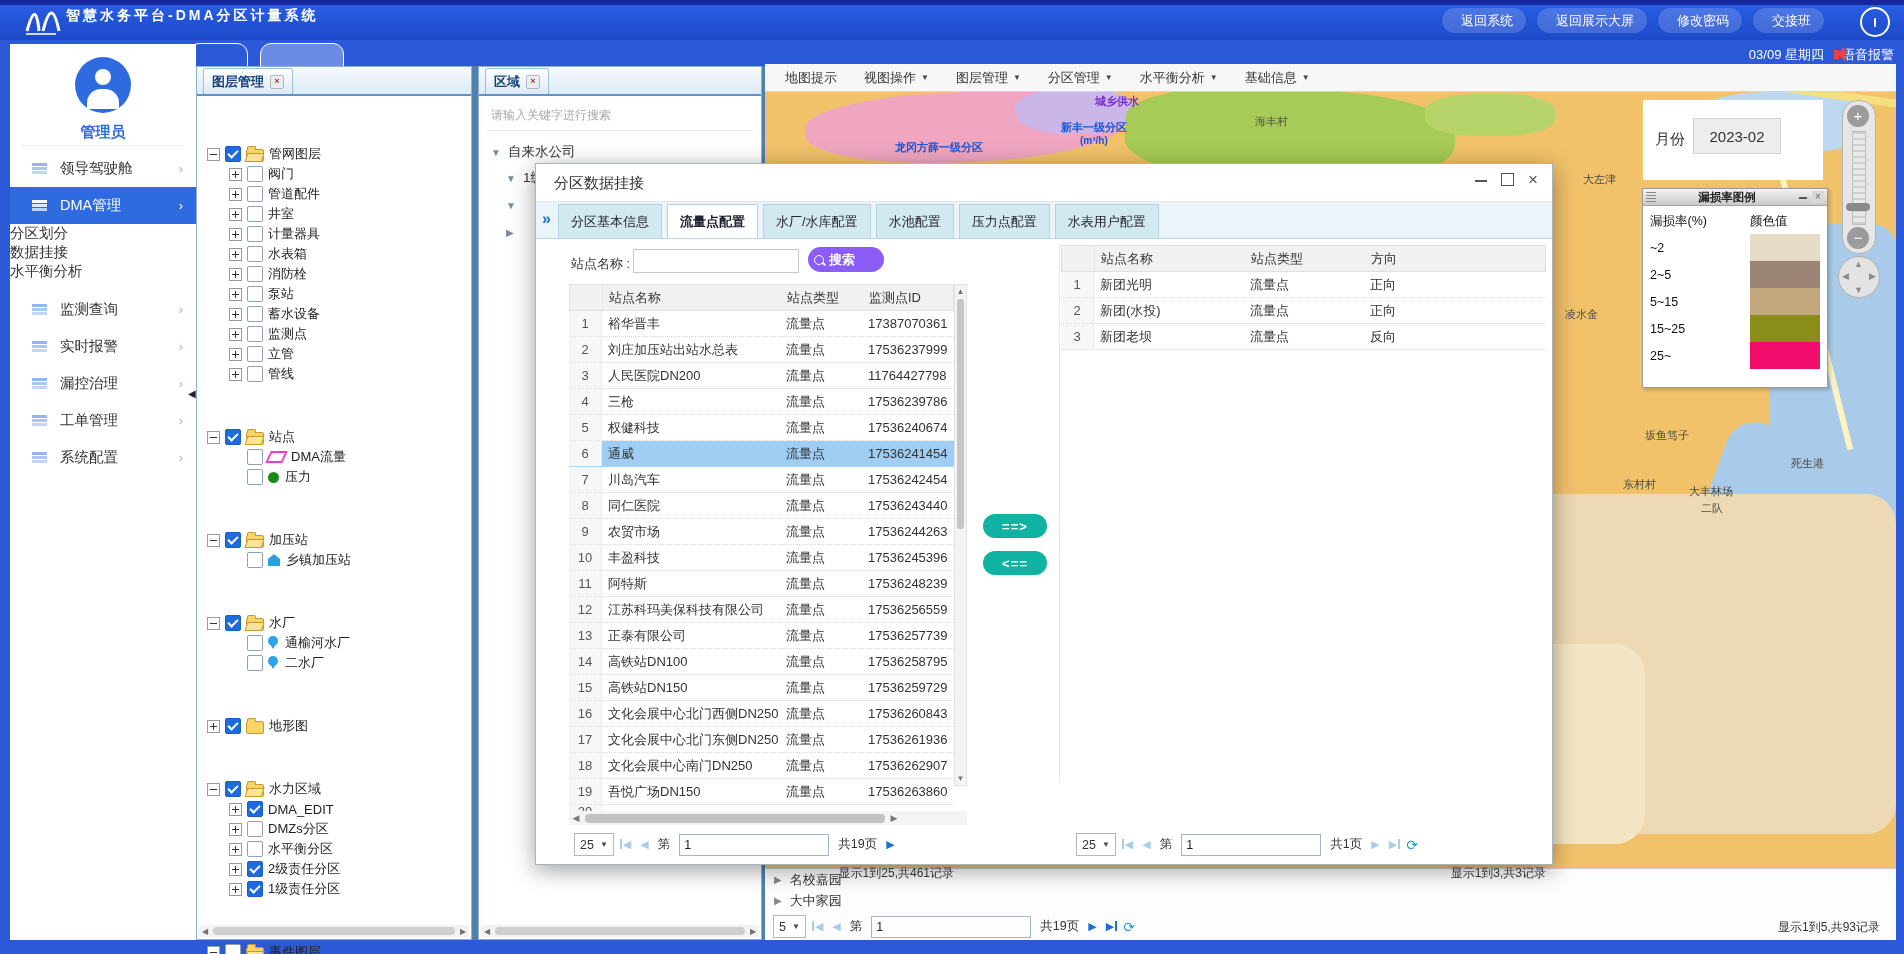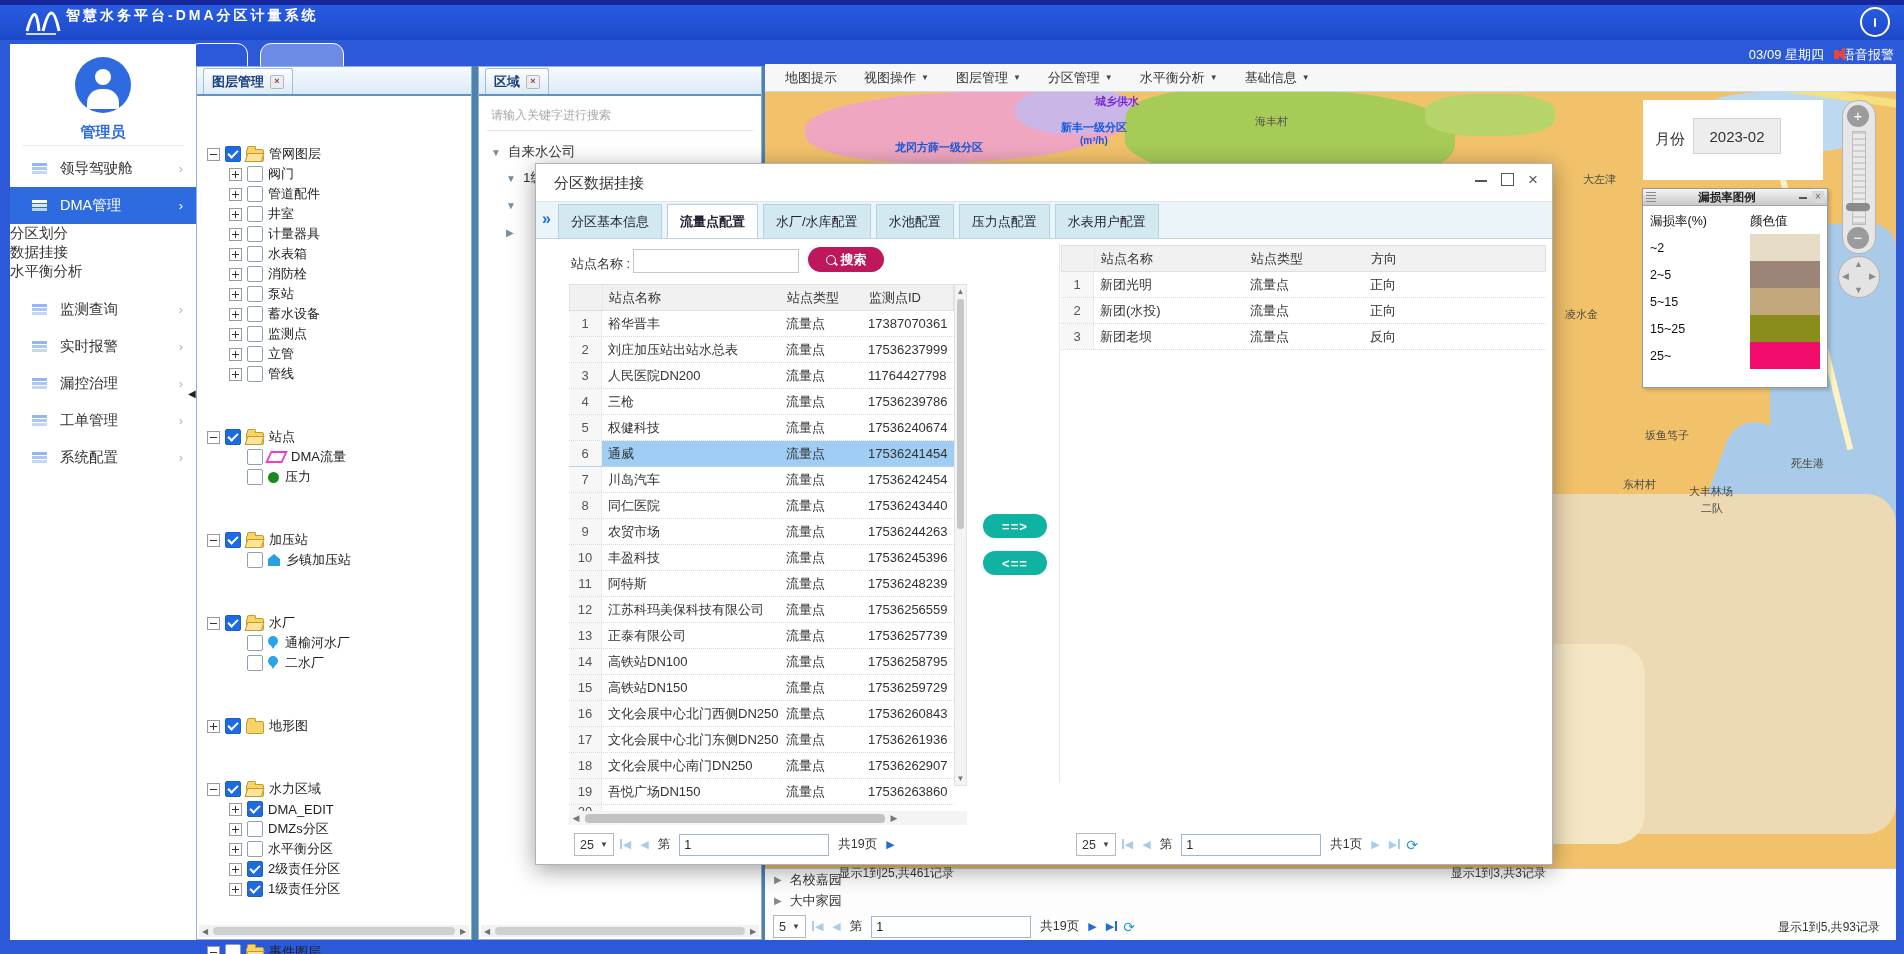--- a/index.html
+++ b/index.html
@@ -191,21 +191,21 @@
   .mc-close::before{content:"×";}
   .m-tabs{height:36px;background:#eaf4f9;border-bottom:1px solid #bcd6e4;display:flex;align-items:flex-end;padding-left:22px;position:relative;}
   .m-chevron{position:absolute;left:6px;top:8px;color:#1d6fd0;font-size:16px;font-weight:bold;}
   .mtab{margin-right:5px;padding:8px 12px 7px 12px;background:#d3e9f2;border:1px solid #b4d3e2;border-bottom:none;font-size:13px;color:#223;}
   .mtab.active{background:#fff;font-weight:bold;}
   .m-body{position:relative;height:628px;}
   .m-div{position:absolute;left:523px;top:4px;width:1px;height:540px;background:#e6e6e6;}
 
   .srch-label{position:absolute;left:35px;top:16px;font-size:13px;color:#333;}
   .srch-input{position:absolute;left:97px;top:10px;width:156px;height:22px;border:1px solid #c6c6c6;font-size:13px;padding:0 4px;}
-  .srch-btn{position:absolute;left:272px;top:8px;width:76px;height:25px;border-radius:13px;background:#be185d;color:#fff;font-size:13px;font-weight:bold;display:flex;align-items:center;justify-content:center;gap:5px;border:none;}
+  .srch-btn{position:absolute;left:272px;top:8px;width:76px;height:25px;border-radius:13px;background:#8b5cf6;color:#fff;font-size:13px;font-weight:bold;display:flex;align-items:center;justify-content:flex-start;gap:5px;border:none;}
   .mag{width:8px;height:8px;border:1.6px solid #fff;border-radius:50%;position:relative;display:inline-block;}
   .mag::after{content:"";position:absolute;left:7px;top:7px;width:4px;height:1.6px;background:#fff;transform:rotate(45deg);}
 
   .grid{position:absolute;font-size:13px;color:#333;}
   .lgrid{left:33px;top:45px;width:385px;}
   .rgrid{left:525px;top:6px;width:485px;}
   .g-head{display:flex;background:#f1f1f1;border:1px solid #e0e0e0;height:25px;align-items:center;}
   .g-row{display:flex;height:25px;align-items:center;border-bottom:1px dotted #d8d8d8;background:#fff;}
   .g-row.sel{background:#9fcdf3;}
   .g-num{width:32px;text-align:center;color:#555;background:#f7f7f7;align-self:stretch;display:flex;align-items:center;justify-content:center;border-right:1px dotted #e0e0e0;}
@@ -242,20 +242,42 @@
   <div class="hdr">
     <div class="hdr-strip"></div>
     <div class="logo">
       <svg width="38" height="26" viewBox="0 0 38 26">
           <path d="M3 24 C9 2 13 2 15 24" stroke="#fff" stroke-width="3" fill="none"></path>
           <path d="M19 24 C25 0 30 0 35 24" stroke="#fff" stroke-width="3" fill="none"></path>
         </svg>
     </div>
     <div class="logo-sub"></div>
     <div class="app-title">智慧水务平台-DMA分区计量系统</div>
+    <div class="hdr-actions">
+
+        <div class="hbtn">
+          <span class="back-ic ic-back"></span>
+          <span>返回系统</span>
+        </div>
+
+        <div class="hbtn">
+          <span class="back-ic ic-back"></span>
+          <span>返回展示大屏</span>
+        </div>
+
+        <div class="hbtn">
+          <span class="back-ic ic-lock"></span>
+          <span>修改密码</span>
+        </div>
+
+        <div class="hbtn">
+          <span class="back-ic ic-shift"></span>
+          <span>交接班</span>
+        </div>
+      </div>
     <div class="pwr"></div>
   </div>
   <div class="top-tabs">
 
       <div class="ttab">
         <span>总览</span>
         <span>×</span>
       </div>
 
       <div class="ttab filled">

